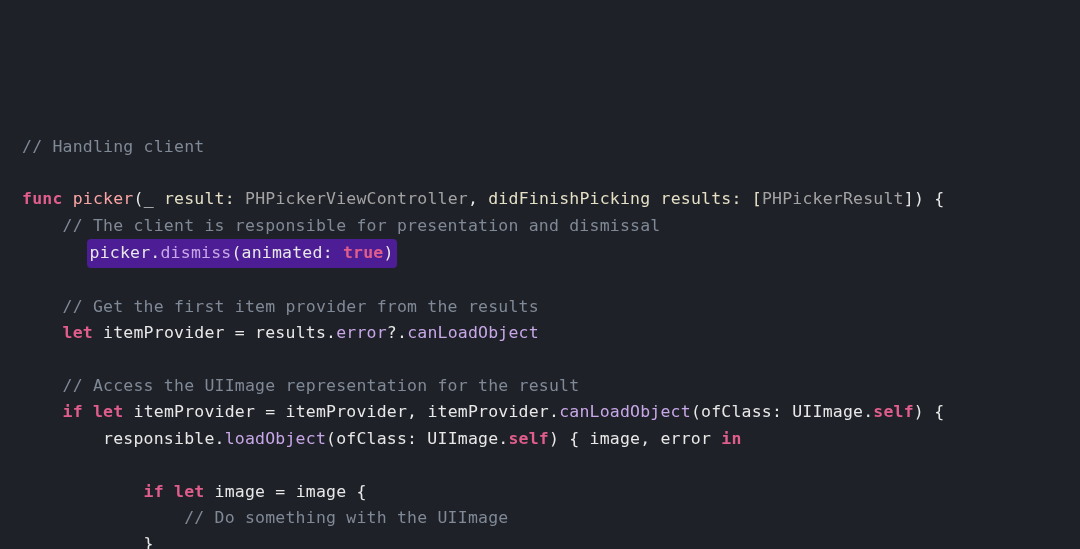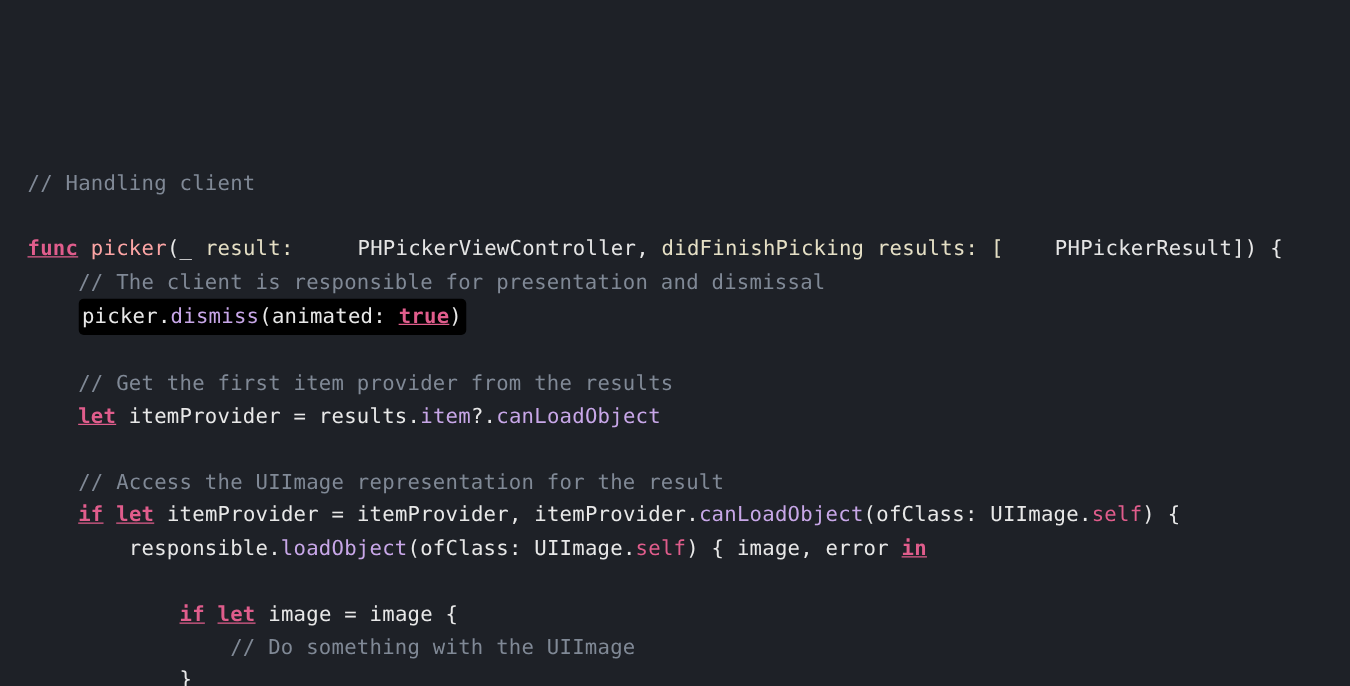--- a/index.html
+++ b/index.html
@@ -7,48 +7,49 @@
     background: #1e2127;
     font-family: "SF Mono", "Monaco", "Menlo", "Consolas", monospace;
     font-size: 16.5px;
     line-height: 1.6;
     color: #e8e8e8;
     padding: 28px 22px;
     letter-spacing: 0.2px;
     white-space: pre;
   }
   .cm { color: #808996; }          
-  .kw { color: #e05d8c; font-weight: 600; text-decoration: underline; } 
-  .kw2{ color: #e05d8c; font-weight: 400; } 
+  .kw { color: #e05d8c; font-weight: 600; } 
+  .kw2{ color: #e05d8c; font-weight: 700; } 
   .fn { color: #fca5a5; }          
-  .ty { color: #e5e5e5; margin-left: 41px; }          
+  .ty { color: #a3a3a3; }          
   .mth{ color: #c8a7e8; }          
   .lbl{ color: #e5dfc5; }          
   .id { color: #e8e8e8; }          
   .pn { color: #e8e8e8; }          
   .hl {
-    background: #000000;
+    background: #4c1d95;
     border-radius: 4px;
     padding: 1px 3px;
     display: inline-block;
+    margin-left: 24px;
   }
 </style>
 </head>
 <body>
 
 
 
 <div><span class="cm">// Handling client</span>
 
 <span class="kw">func</span> <span class="fn">picker</span><span class="pn">(</span><span class="pn">_</span><span class="lbl"> result: </span><span class="ty">PHPickerViewController</span><span class="pn">, </span><span class="lbl">didFinishPicking</span><span class="lbl"> results: [</span><span class="ty">PHPickerResult</span><span class="pn">]) {</span>
 <span class="cm">    // The client is responsible for presentation and dismissal</span>
 <span>    </span><span class="hl"><span class="id">picker.</span><span class="mth">dismiss</span><span class="id">(animated: </span><span class="kw">true</span><span class="pn">)</span></span>
 
 <span class="cm">    // Get the first item provider from the results</span>
-    <span class="kw">let</span><span class="id"> itemProvider = results.</span><span class="mth">item</span><span class="pn">?.</span><span class="mth">canLoadObject</span>
+    <span class="kw">let</span><span class="id"> itemProvider = results.</span><span class="mth">error</span><span class="pn">?.</span><span class="mth">canLoadObject</span>
 
 <span class="cm">    // Access the UIImage representation for the result</span>
     <span class="kw">if</span> <span class="kw">let</span><span class="id"> itemProvider = itemProvider, itemProvider.</span><span class="mth">canLoadObject</span><span class="id">(ofClass: UIImage.</span><span class="kw2">self</span><span class="pn">) {</span>
 <span class="id">        responsible.</span><span class="mth">loadObject</span><span class="id">(ofClass: UIImage.</span><span class="kw2">self</span><span class="id">) { image, error </span><span class="kw">in</span>
 
             <span class="kw">if</span> <span class="kw">let</span><span class="id"> image = image {</span>
 <span class="cm">                // Do something with the UIImage</span>
 <span class="pn">            }</span>
 
 

